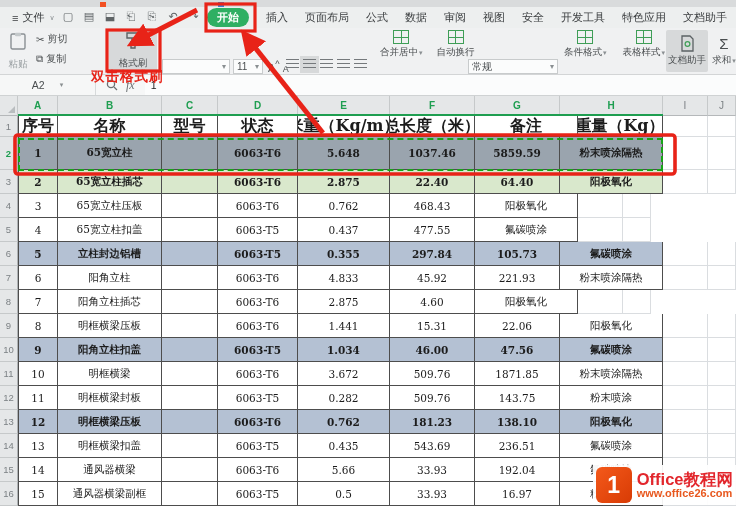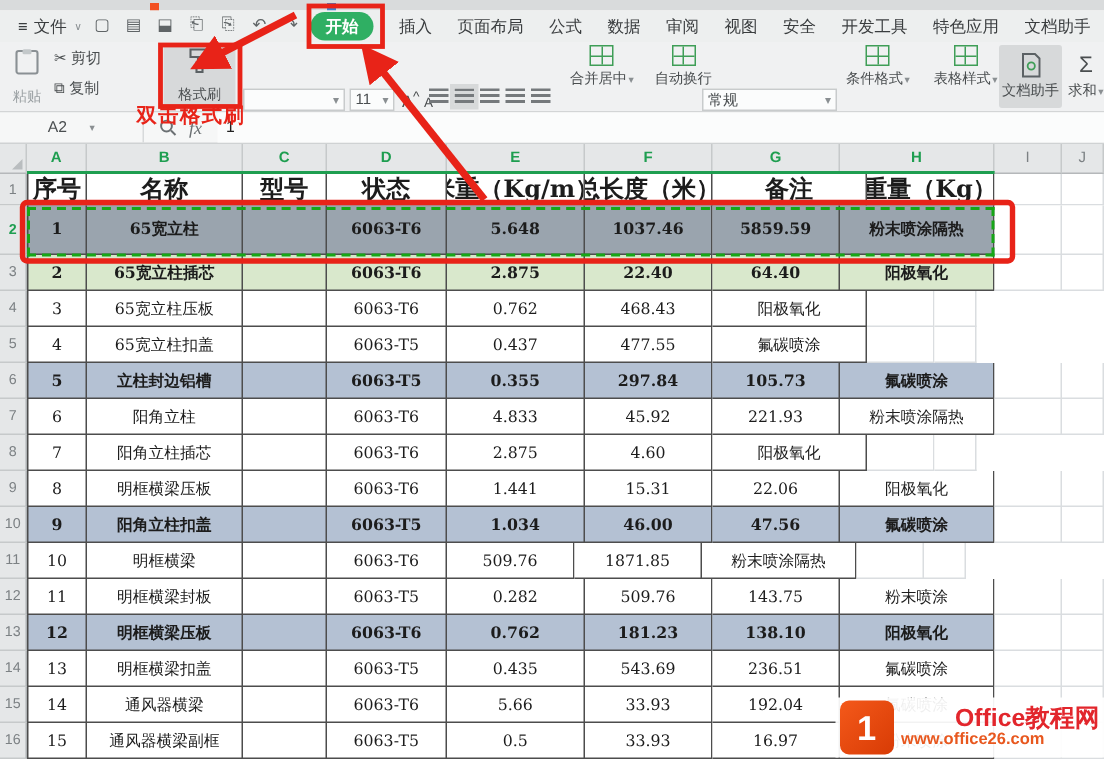--- a/index.html
+++ b/index.html
@@ -87,21 +87,21 @@
 
   
   #overlay { position:absolute; left:0; top:0; width:736px; height:508px; pointer-events:none; z-index:40; }
   .tiptext { position:absolute; left:91px; top:68px; font-size:13.5px; font-weight:bold; color:#e82318; z-index:41; letter-spacing:1px; }
   .ants { position:absolute; left:18px; top:138px; width:645px; height:33px; border:2px dashed #17a617; z-index:30; pointer-events:none; }
 
   
   .watermark { position:absolute; right:0; bottom:3px; display:flex; align-items:center; gap:5px; background:rgba(255,255,255,.93); padding:2px 3px; z-index:50; }
   .wlogo { width:36px; height:36px; background:linear-gradient(135deg,#f4591a,#d83b05); border-radius:6px; display:flex; align-items:center; justify-content:center; color:#fff; font-size:23px; font-weight:bold; }
   .wtext { display:flex; flex-direction:column; line-height:1.05; }
-  .wtitle { font-size:16.5px; font-weight:bold; color:#e2262c;margin-left:36px; }
+  .wtitle { font-size:16.5px; font-weight:bold; color:#e2262c; }
   .wurl { font-size:11px; font-weight:bold; color:#e8581f; }
 </style>
 </head>
 <body>
 
 <div id="app">
 
   <div class="tabstrip">
     <div class="tabstub orange"></div>
     <div class="tabstub blue"></div>
@@ -400,20 +400,21 @@
         <div class="cell" style="width: 103px;">氟碳喷涂</div>
         <div class="ghost" style="width: 45px;"></div>
         <div class="ghost" style="width: 28px;"></div>
       </div>
       <div class="srow r-plain" style="height: 24px;">
         <div class="rownum">11</div>
         <div class="cell first" style="width: 40px;">10</div>
         <div class="cell" style="width: 104px;">明框横梁</div>
         <div class="cell" style="width: 56px;"></div>
         <div class="cell" style="width: 80px;">6063-T6</div>
+        <div class="cell" style="width: 92px;">3.672</div>
         <div class="cell" style="width: 85px;">509.76</div>
         <div class="cell" style="width: 85px;">1871.85</div>
         <div class="cell" style="width: 103px;">粉末喷涂隔热</div>
         <div class="ghost" style="width: 45px;"></div>
         <div class="ghost" style="width: 28px;"></div>
       </div>
       <div class="srow r-plain" style="height: 24px;">
         <div class="rownum">12</div>
         <div class="cell first" style="width: 40px;">11</div>
         <div class="cell" style="width: 104px;">明框横梁封板</div>

